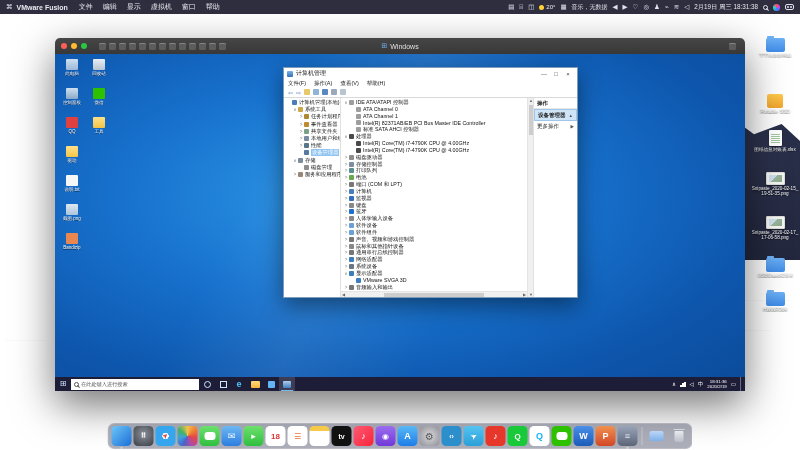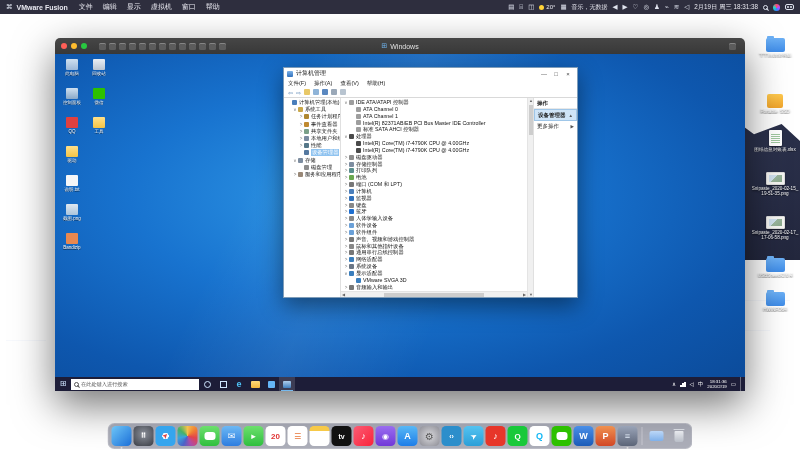--- a/index.html
+++ b/index.html
@@ -594,21 +594,21 @@
     <div class="dk" style="background: linear-gradient(rgb(109, 224, 109), rgb(47, 191, 63));">
       <span class="bubble"></span>
     </div>
     <div class="dk" style="background: linear-gradient(rgb(108, 184, 244), rgb(45, 125, 224));">
       <span class="dg" style="color: rgb(255, 255, 255); font-size: 9px;">✉</span>
     </div>
     <div class="dk" style="background: linear-gradient(rgb(109, 224, 109), rgb(47, 191, 63));">
       <span class="dg" style="color: rgb(255, 255, 255);">▸</span>
     </div>
     <div class="dk" style="background: rgb(255, 255, 255);">
-      <span class="dg" style="color: rgb(224, 52, 52); font-size: 8px;">20</span>
+      <span class="dg" style="color: rgb(224, 52, 52); font-size: 8px;">18</span>
     </div>
     <div class="dk" style="background: rgb(255, 255, 255);">
       <span class="dg" style="color: rgb(232, 118, 58); font-size: 8px;">☰</span>
     </div>
     <div class="dk" style="background: linear-gradient(rgb(247, 201, 72) 24%, rgb(255, 255, 255) 24%);"></div>
     <div class="dk" style="background: rgb(17, 17, 17);">
       <span class="dg" style="color: rgb(255, 255, 255); font-size: 7px;">tv</span>
     </div>
     <div class="dk" style="background: linear-gradient(135deg, rgb(251, 92, 116), rgb(250, 35, 59));">
       <span class="dg" style="color: rgb(255, 255, 255);">♪</span>

